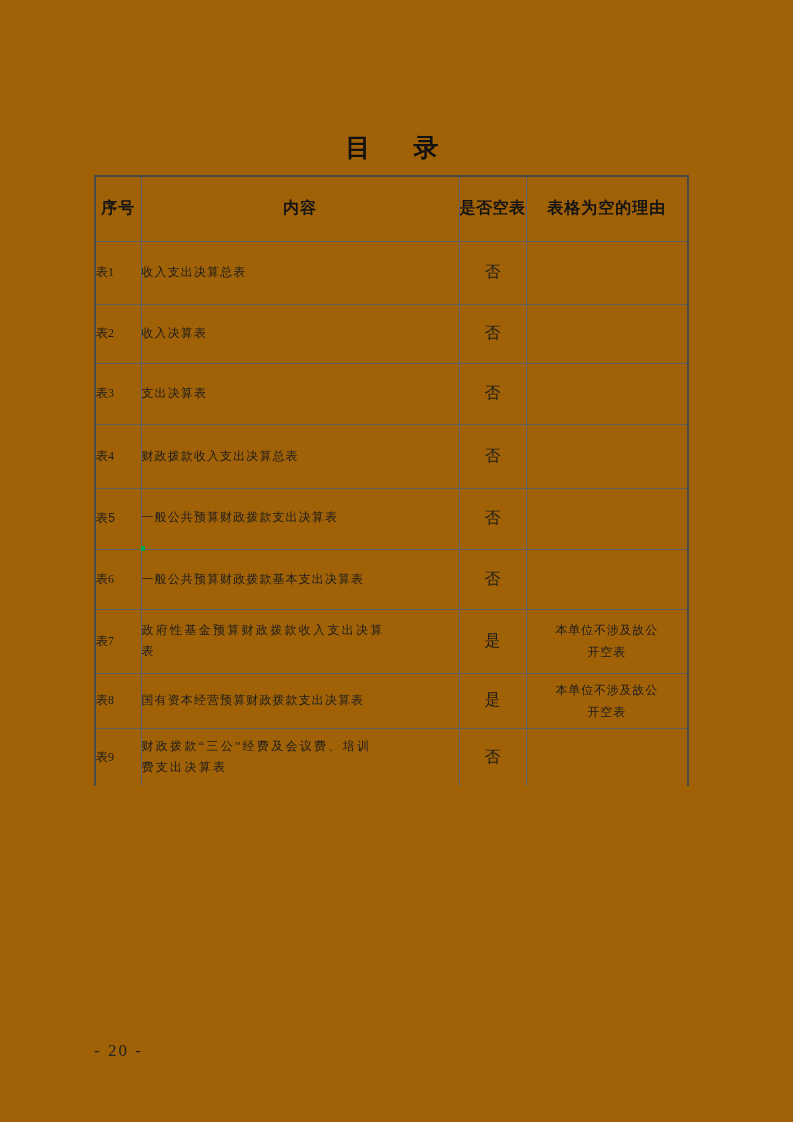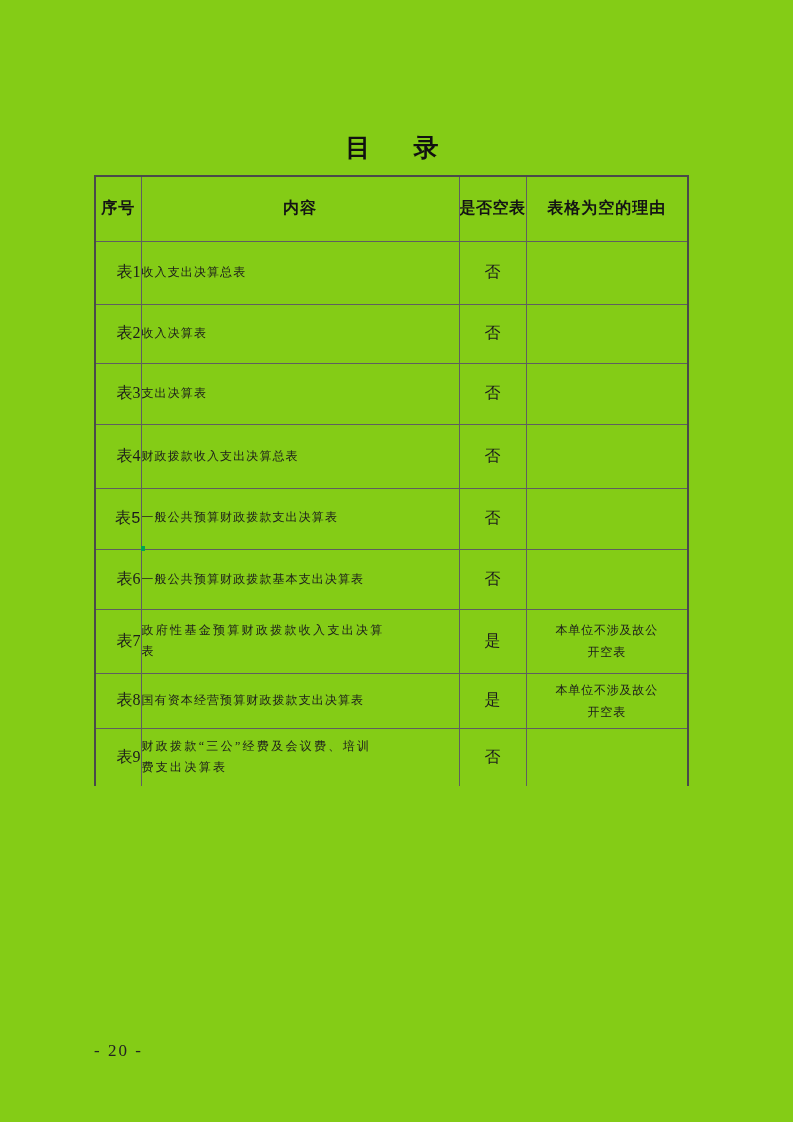--- a/index.html
+++ b/index.html
@@ -4,21 +4,21 @@
 <style>
   html, body {
     margin: 0;
     padding: 0;
     background: #ffffff;
   }
   .page {
     position: relative;
     width: 793px;
     height: 1122px;
-    background: #84cc16;
+    background: #a16207;
     font-family: "Liberation Serif", "DejaVu Serif", serif;
     color: #1c1c1c;
     overflow: hidden;
   }
   .title {
     position: absolute;
     left: 0;
     top: 131px;
     width: 100%;
     text-align: center;
@@ -56,22 +56,22 @@
   tbody tr:nth-child(9) { height: 58px; }
   th {
     font-weight: bold;
     font-size: 16px;
     letter-spacing: 1px;
     text-align: center;
     color: #141414;
   }
   th.th-empty { letter-spacing: 0.5px; }
   .td-no {
-    text-align: right;
-    font-size: 16px;
+    text-align: left;
+    font-size: 12px;
   }
   .td-content {
     text-align: left;
     padding: 2px 7px;
     font-size: 12px;
     letter-spacing: 1.1px;
     line-height: 21px;
     white-space: pre-line;
   }
   .td-content.spread { letter-spacing: 2.3px; }

